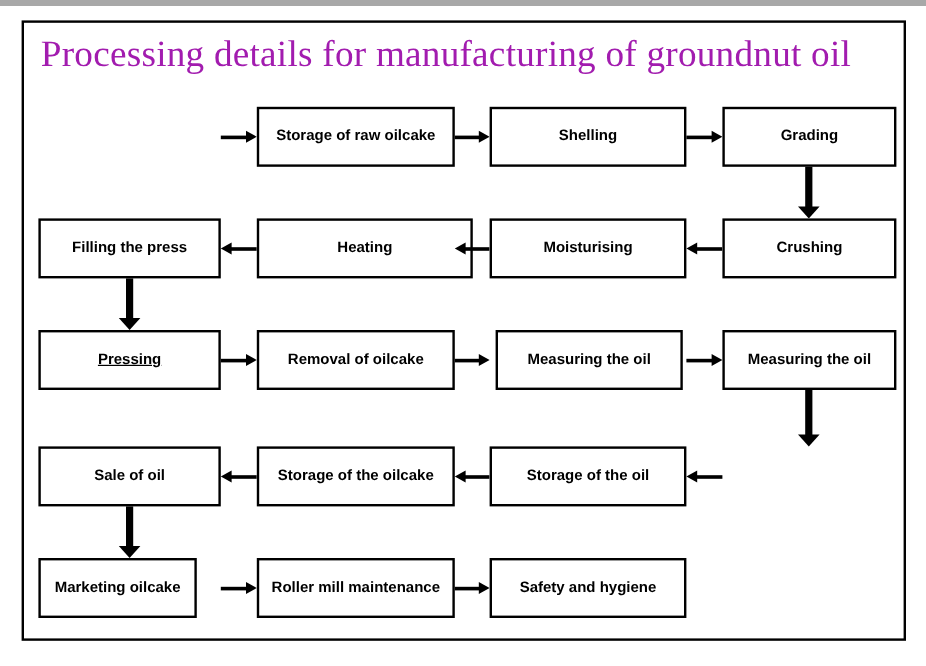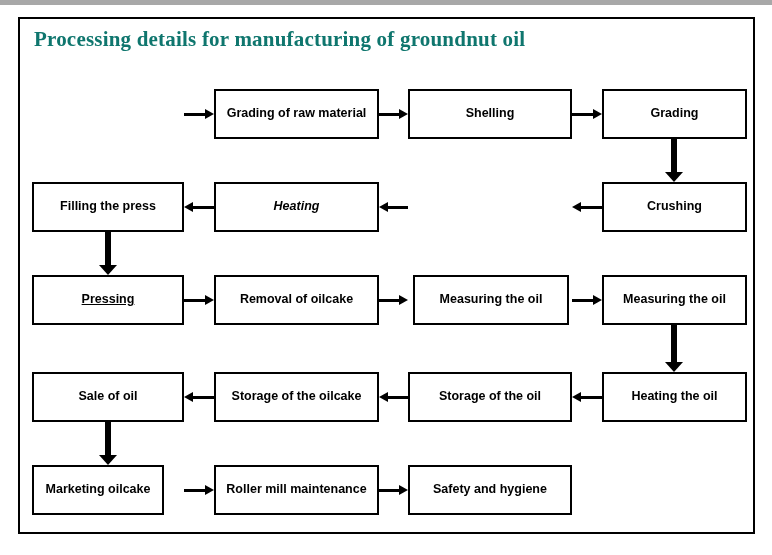--- a/index.html
+++ b/index.html
@@ -29,23 +29,23 @@
     width: 737px; height: 517px;
     border: 2px solid #000000;
     box-sizing: border-box;
     background: #ffffff;
   }
   #title {
     position: absolute;
     left: 14px;
     top: 8px;
     font-family: "Liberation Serif", serif;
-    font-weight: bold;
-    font-size: 21px;
-    color: #0f766e;
+    font-weight: normal;
+    font-size: 31px;
+    color: #a21caf;
     letter-spacing: 0.2px;
     white-space: nowrap;
   }
   .node {
     position: absolute;
     border: 2px solid #000000;
     box-sizing: border-box;
     background: #ffffff;
     display: flex;
     align-items: center;
@@ -114,21 +114,21 @@
   <div id="frame">
 
     <div id="title">Processing details for manufacturing of groundnut oil</div>
 
 
     <div class="h-arrow right" style="left:164px; top:89px; width:30px;">
       <span class="shaft"></span>
       <span class="head"></span>
     </div>
 
-    <div class="node" style="left:194px; top:70px; width:165px; height:50px;">Grading of raw material</div>
+    <div class="node" style="left:194px; top:70px; width:165px; height:50px;">Storage of raw oilcake</div>
 
     <div class="h-arrow right" style="left:359px; top:89px; width:29px;">
       <span class="shaft"></span>
       <span class="head"></span>
     </div>
 
     <div class="node" style="left:388px; top:70px; width:164px; height:50px;">Shelling</div>
 
     <div class="h-arrow right" style="left:552px; top:89px; width:30px;">
       <span class="shaft"></span>
@@ -142,27 +142,28 @@
       <span class="head"></span>
     </div>
 
     <div class="node" style="left:12px; top:163px; width:152px; height:50px;">Filling the press</div>
 
     <div class="h-arrow left" style="left:164px; top:182px; width:30px;">
       <span class="shaft"></span>
       <span class="head"></span>
     </div>
 
-    <div class="node" style="left:194px; top:163px; width:165px; height:50px;font-style:italic;">Heating</div>
+    <div class="node" style="left:194px; top:163px; width:180px; height:50px;">Heating</div>
 
     <div class="h-arrow left" style="left:359px; top:182px; width:29px;">
       <span class="shaft"></span>
       <span class="head"></span>
     </div>
 
+    <div class="node" style="left:388px; top:163px; width:164px; height:50px;">Moisturising</div>
 
     <div class="h-arrow left" style="left:552px; top:182px; width:30px;">
       <span class="shaft"></span>
       <span class="head"></span>
     </div>
 
     <div class="node" style="left:582px; top:163px; width:145px; height:50px;">Crushing</div>
 
     <div class="v-arrow" style="left:79px; top:213px; height:43px;">
       <span class="shaft"></span>
@@ -211,21 +212,20 @@
       <span class="head"></span>
     </div>
 
     <div class="node" style="left:388px; top:353px; width:164px; height:50px;text-align:right;">Storage of the oil</div>
 
     <div class="h-arrow left" style="left:552px; top:372px; width:30px;">
       <span class="shaft"></span>
       <span class="head"></span>
     </div>
 
-    <div class="node" style="left:582px; top:353px; width:145px; height:50px;">Heating the oil</div>
 
     <div class="v-arrow" style="left:79px; top:403px; height:43px;">
       <span class="shaft"></span>
       <span class="head"></span>
     </div>
 
     <div class="node" style="left:12px; top:446px; width:132px; height:50px;">Marketing oilcake</div>
 
     <div class="h-arrow right" style="left:164px; top:465px; width:30px;">
       <span class="shaft"></span>

